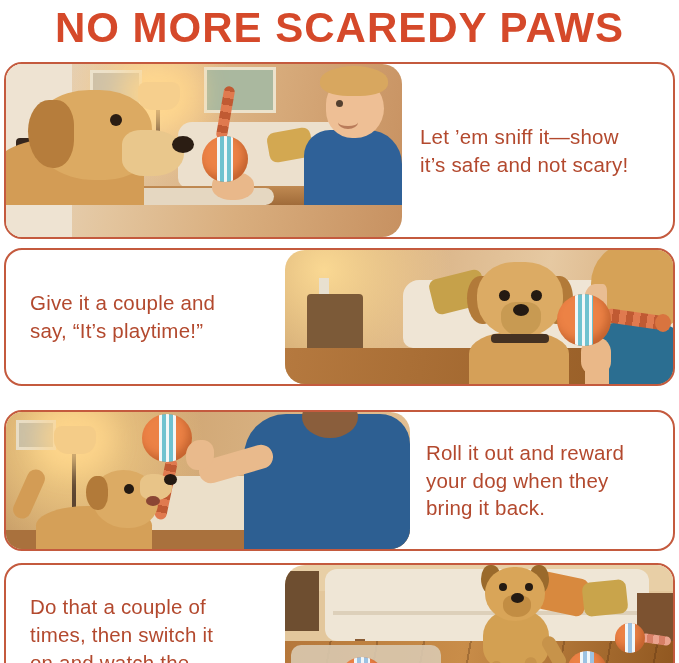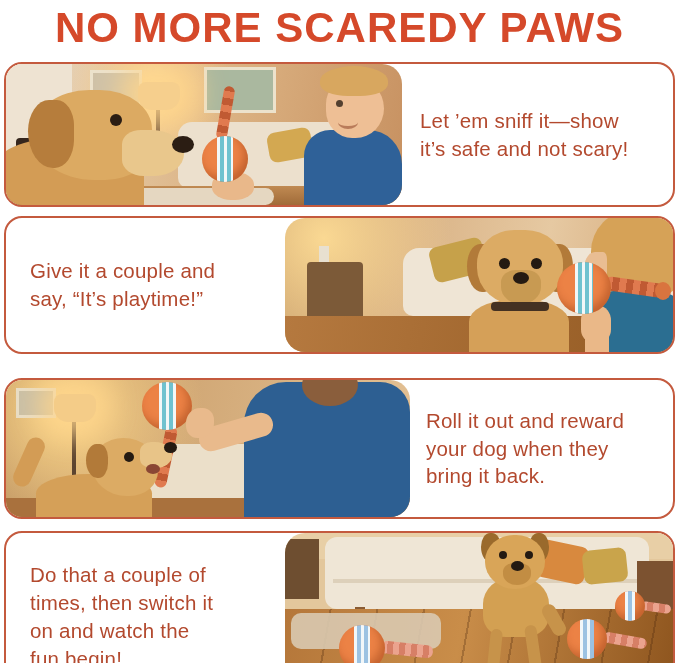--- a/index.html
+++ b/index.html
@@ -12,21 +12,21 @@
   .title{
     margin:4px 0 10px;height:48px;line-height:48px;
     text-align:center;font-size:42px;font-weight:bold;letter-spacing:1px;
     color:var(--title-color,#d5492a);
   }
   .panel{
     position:relative;margin:0 4px 9px;box-sizing:border-box;
     border:2px solid var(--panel-border,#c45a3e);
     border-radius:18px;background:#fff;overflow:hidden;
   }
-  .p1{height:145px;}
+  .p1{height:177px;}
   .p2{height:138px;margin-bottom:12px;}
   .p3{height:141px;margin-bottom:12px;margin-top:24px;}
   .p4{height:172px;}
   .photo{position:absolute;top:0;bottom:0;overflow:hidden;}
   .photo>div{position:absolute;}
   .photo-left .photo{left:0;width:396px;border-radius:12px 20px 20px 12px;}
   .p3 .photo{width:404px;}
   .photo-right .photo{right:0;width:388px;border-radius:20px 12px 12px 20px;}
   .caption{
     position:absolute;top:0;bottom:0;display:flex;align-items:center;

